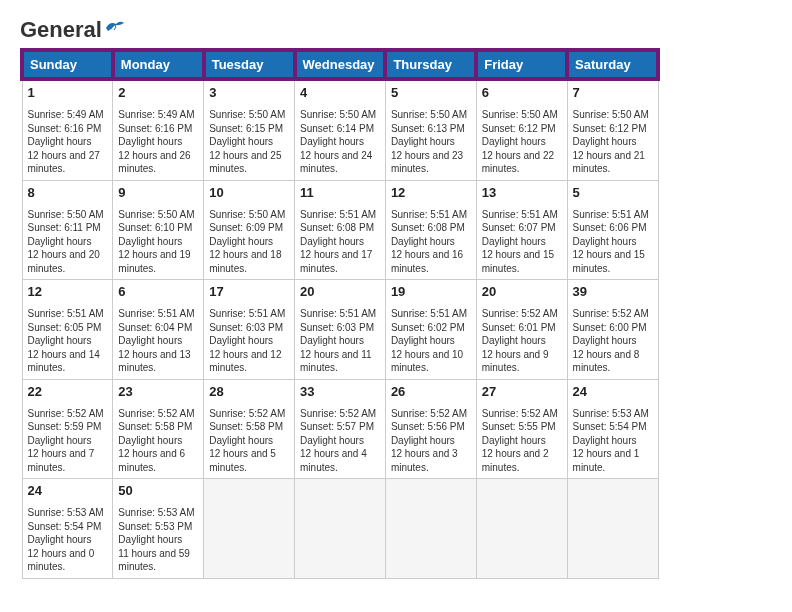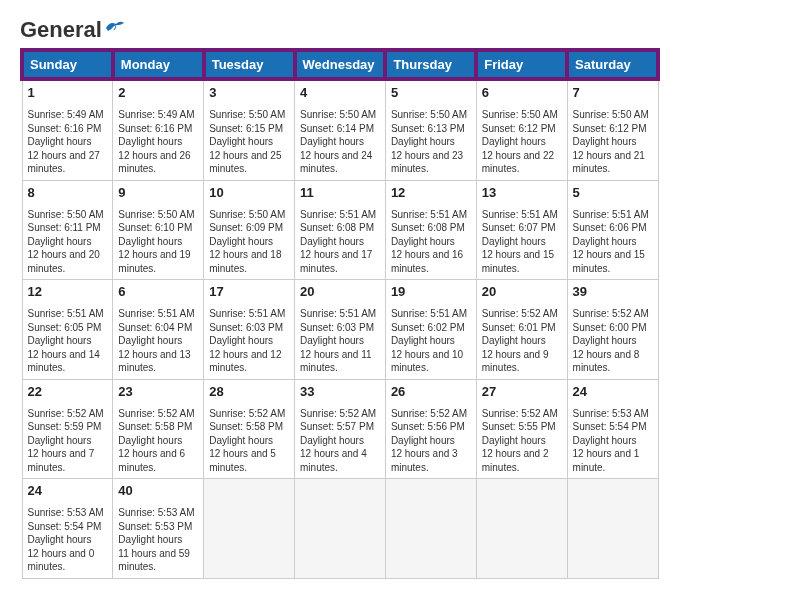--- a/index.html
+++ b/index.html
@@ -240,21 +240,21 @@
             <span class="day-num">24</span>
             <div class="day-info">Sunrise: 5:53 AM<br>Sunset: 5:54 PM<br>Daylight hours<br>12 hours and 1 minute.</div>
           </td>
         </tr>
         <tr>
           <td>
             <span class="day-num">24</span>
             <div class="day-info">Sunrise: 5:53 AM<br>Sunset: 5:54 PM<br>Daylight hours<br>12 hours and 0 minutes.</div>
           </td>
           <td>
-            <span class="day-num">40</span>
+            <span class="day-num">50</span>
             <div class="day-info">Sunrise: 5:53 AM<br>Sunset: 5:53 PM<br>Daylight hours<br>11 hours and 59 minutes.</div>
           </td>
           <td class="empty"></td>
           <td class="empty"></td>
           <td class="empty"></td>
           <td class="empty"></td>
           <td class="empty"></td>
         </tr>
       </tbody>
   </table>

